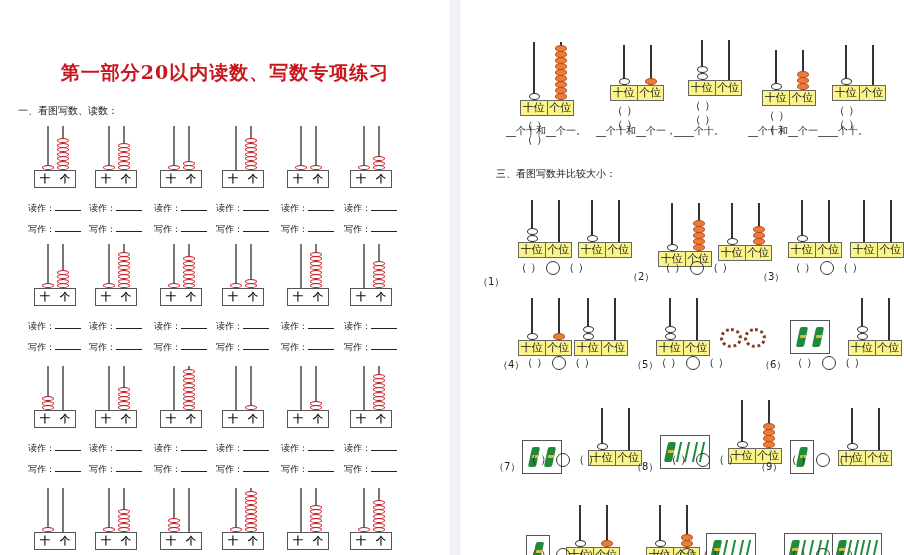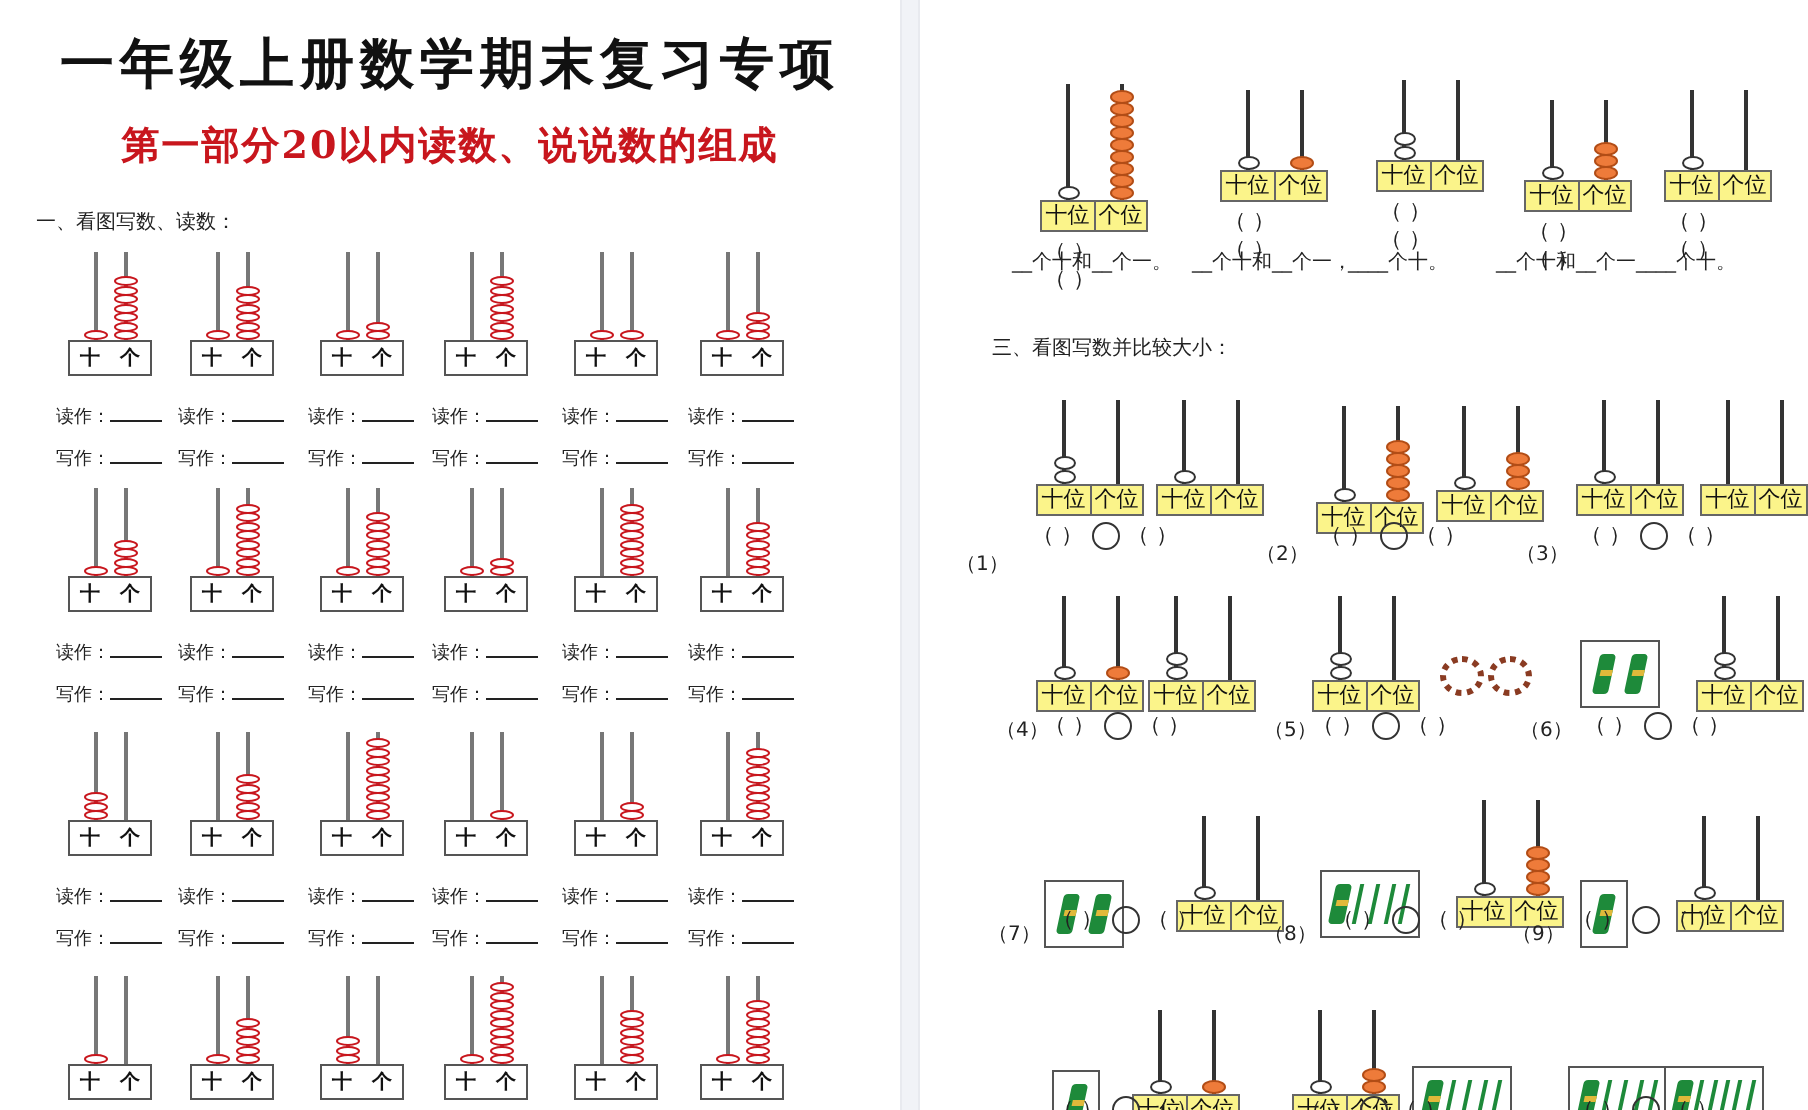--- a/index.html
+++ b/index.html
@@ -49,22 +49,21 @@
   .bundle-box { position: absolute; border: 1.5px solid #555; background: #fff; display: flex; align-items: center; justify-content: space-around; padding: 2px 3px; }
   .bundle { width: 8px; height: 20px; background: #1e8a3a; border-radius: 2px; transform: skewX(-12deg); position: relative; }
   .bundle::after { content: ""; position: absolute; left: 2px; top: 8px; width: 6px; height: 3px; background: #e0b93a; }
   .stick { width: 2px; height: 20px; background: #1e8a3a; transform: skewX(-12deg); margin: 0 1px; }
   .bracelet { position: absolute; width: 22px; height: 20px; border: 3.5px dotted #8a3b22; border-radius: 50%; }
 </style>
 </head>
 <body>
 
 <div id="page-left" class="page">
-  <div class="main-title">一年级上册数学期末复习专项</div>
-  <div class="sub-title">第一部分20以内读数、说说数的组成</div>
+  <div class="sub-title">第一部分20以内读数、写数专项练习</div>
   <div class="sec-title" style="left:18px;top:104px;">一、看图写数、读数：</div>
   <div id="left-grid">
       <div class="abacus" style="left: 34px; top: 128px;">
         <div class="rod t"></div>
         <div class="rod o"></div>
         <div class="beads t">
           <div class="bead-r"></div>
         </div>
         <div class="beads o">
           <div class="bead-r"></div>

